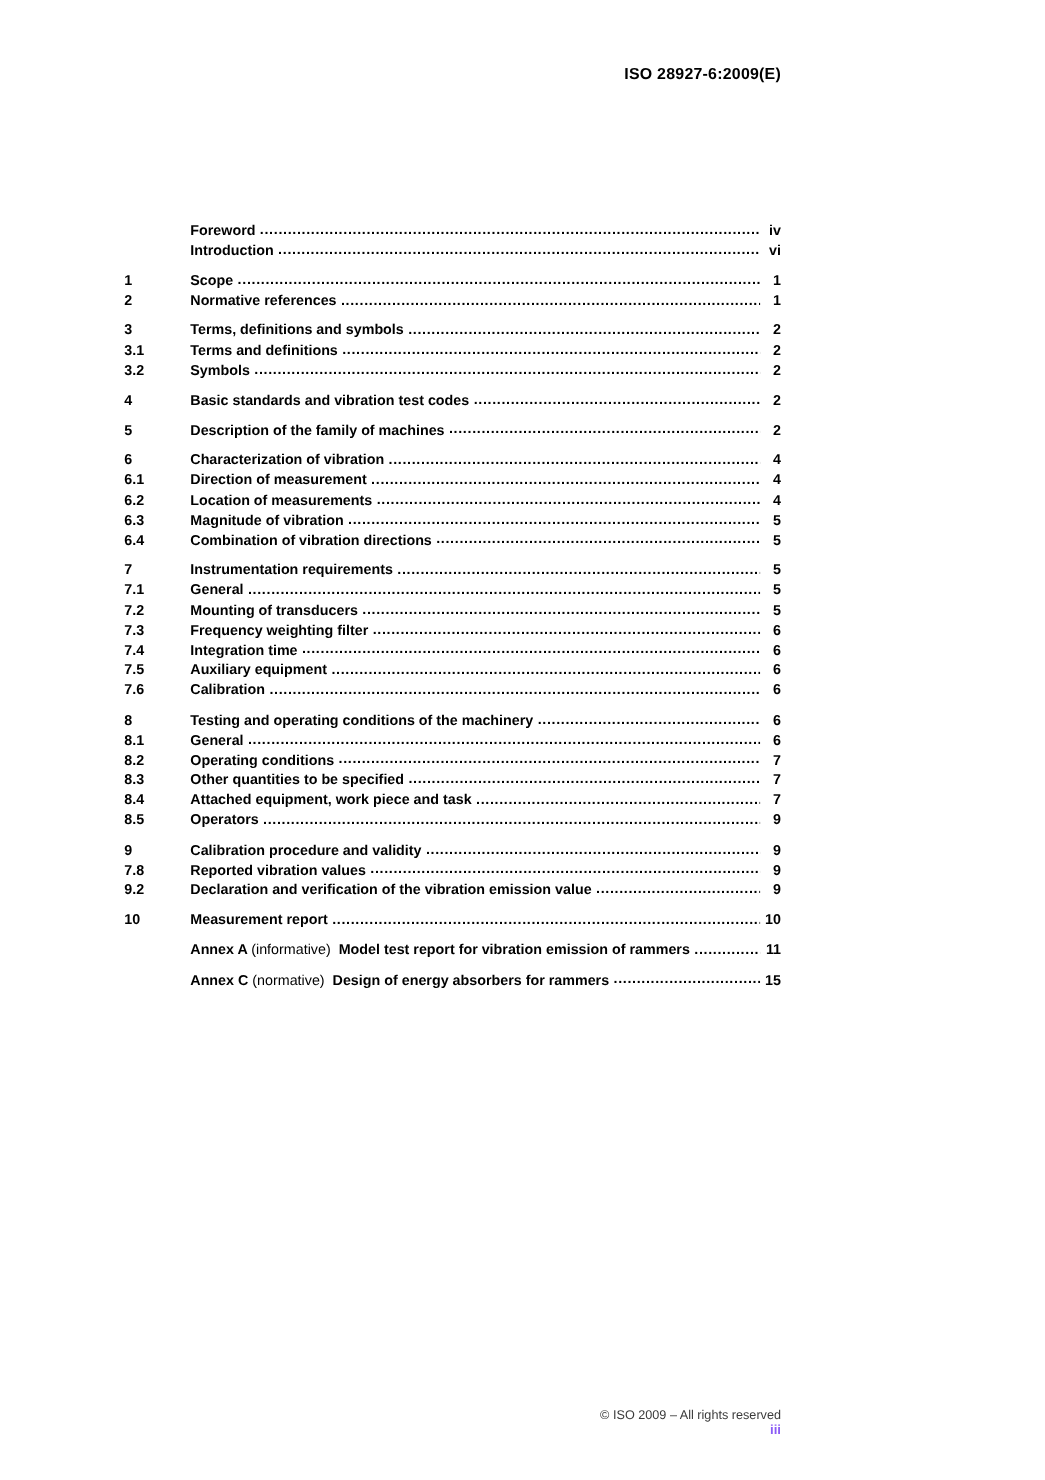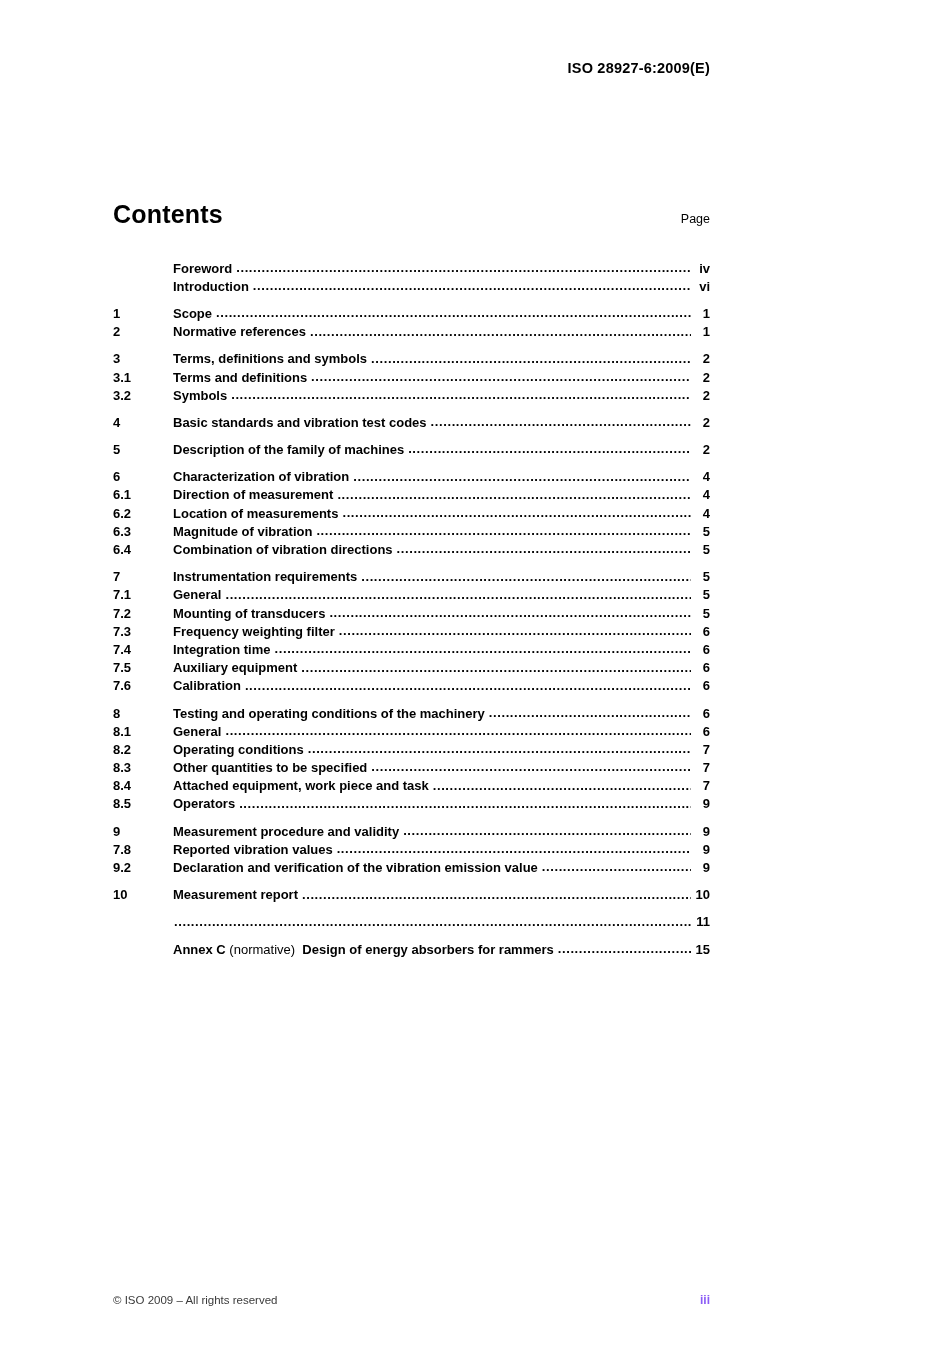--- a/index.html
+++ b/index.html
@@ -99,43 +99,40 @@
     min-width: 16px;
     padding-left: 2px;
   }
   .footer {
     position: absolute;
     left: 113px;
     right: 70px;
     bottom: 38px;
     display: flex;
     justify-content: space-between;
-    align-items: center;
+    align-items: flex-end;
     font-size: 11.5px;
     color: #3a3a3a;
+    flex-direction: column;
   }
   .footer .pagenum {
     font-weight: bold;
     color: #8b5cf6;
     font-size: 12px;
   }
 </style>
 </head>
 <body>
 
 <div class="page">
 
   <div class="header-ref">ISO 28927-6:2009(E)</div>
 
   <div class="content-area">
 
-    <div class="contents-head">
-      <div class="contents-title">Contents</div>
-      <div class="page-word">Page</div>
-    </div>
 
     <div class="toc" id="toc-list">
         <div class="toc-row">
           <span class="num"></span>
           <span class="label">Foreword</span>
           <span class="dots"></span>
           <span class="pg">iv</span>
         </div>
         <div class="toc-row">
           <span class="num"></span>
@@ -288,21 +285,21 @@
           <span class="pg">7</span>
         </div>
         <div class="toc-row">
           <span class="num">8.5</span>
           <span class="label">Operators</span>
           <span class="dots"></span>
           <span class="pg">9</span>
         </div>
         <div class="toc-row gap-before">
           <span class="num">9</span>
-          <span class="label">Measurement procedure and validity</span>
+          <span class="label">Calibration procedure and validity</span>
           <span class="dots"></span>
           <span class="pg">9</span>
         </div>
         <div class="toc-row">
           <span class="num">7.8</span>
           <span class="label">Reported vibration values</span>
           <span class="dots"></span>
           <span class="pg">9</span>
         </div>
         <div class="toc-row">
@@ -312,20 +309,21 @@
           <span class="pg">9</span>
         </div>
         <div class="toc-row gap-before">
           <span class="num">10</span>
           <span class="label">Measurement report</span>
           <span class="dots"></span>
           <span class="pg">10</span>
         </div>
         <div class="toc-row gap-before">
           <span class="num"></span>
+          <span class="label"><span>Annex A</span> <span class="normal">(informative)</span>&nbsp; <span>Model test report for vibration emission of rammers</span></span>
           <span class="dots"></span>
           <span class="pg">11</span>
         </div>
         <div class="toc-row gap-before">
           <span class="num"></span>
           <span class="label"><span>Annex C</span> <span class="normal">(normative)</span>&nbsp; <span>Design of energy absorbers for rammers</span></span>
           <span class="dots"></span>
           <span class="pg">15</span>
         </div>
       </div>

